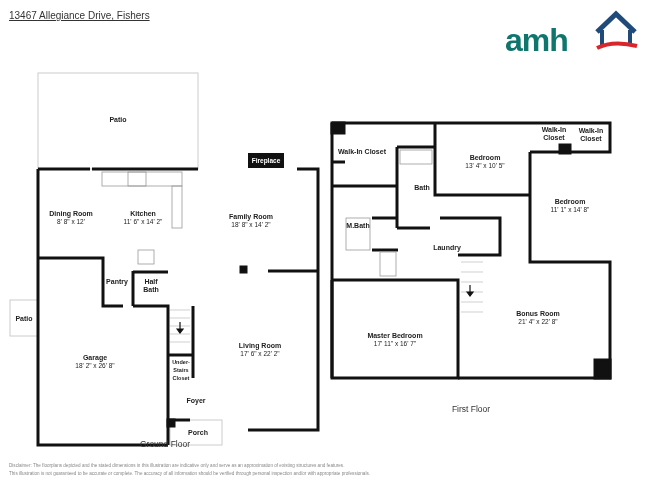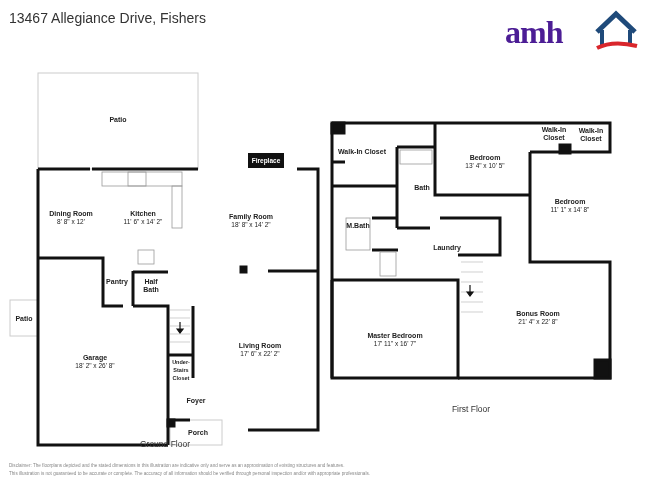--- a/index.html
+++ b/index.html
@@ -1,19 +1,19 @@
 <!DOCTYPE html>
 <html><head>
 <meta charset="utf-8">
 <style>
   html, body { margin:0; padding:0; background:#fff; }
   body { width:650px; height:488px; position:relative; overflow:hidden; font-family:"Liberation Sans", sans-serif; color:#222; }
-  .addr { position:absolute; left:9px; top:10px; font-size:14px; color:#333; }
+  .addr { position:absolute; left:9px; top:10px; font-size:10px; color:#333;text-decoration:underline; }
   .logo { position:absolute; left:505px; top:8px; width:135px; height:48px; }
-  .logo-text { position:absolute; left:0; top:6px; font-size:32px; font-weight:bold; color:#4c1d95; letter-spacing:-1px; font-family:Liberation Serif, serif; }
+  .logo-text { position:absolute; left:0; top:14px; font-size:32px; font-weight:bold; color:#0f766e; letter-spacing:-1px; font-family:Liberation Sans, sans-serif; }
   svg.plan { position:absolute; left:0; top:0; }
   .lbl { position:absolute; font-size:7px; text-align:center; line-height:8px; color:#222; white-space:nowrap; transform:translateX(-50%); }
   .lbl b { font-weight:bold; display:block; }
   .lbl span { display:block; font-size:6.5px; }
   .floor-label { position:absolute; font-size:8.5px; color:#333; transform:translateX(-50%); }
   .disclaimer { position:absolute; left:9px; top:462px; font-size:4.6px; color:#888; line-height:8px; width:600px; }
   .fp { position:absolute; left:248px; top:153px; width:36px; height:15px; background:#111; color:#fff; font-size:6.5px; font-weight:bold; text-align:center; line-height:15px; }
 </style>
 </head>
 <body>

